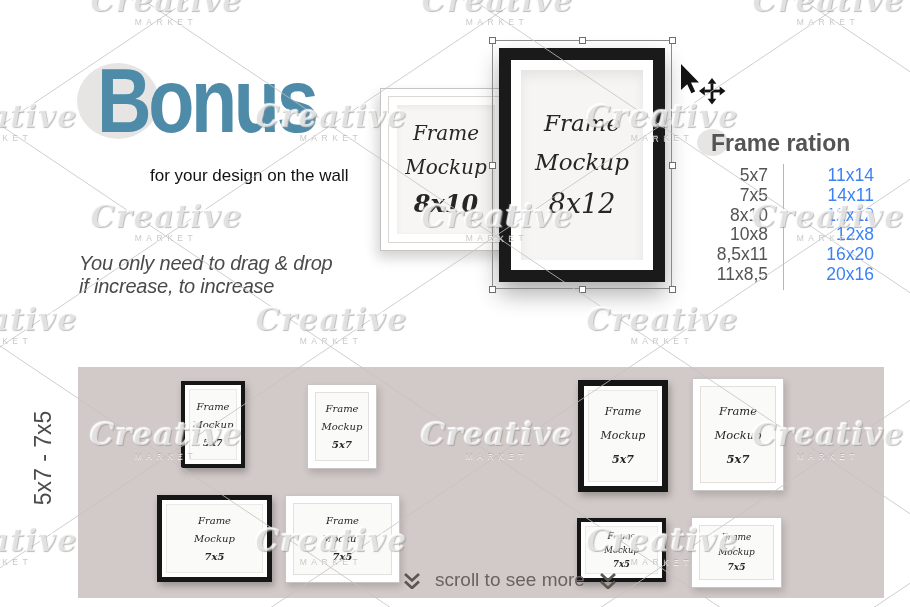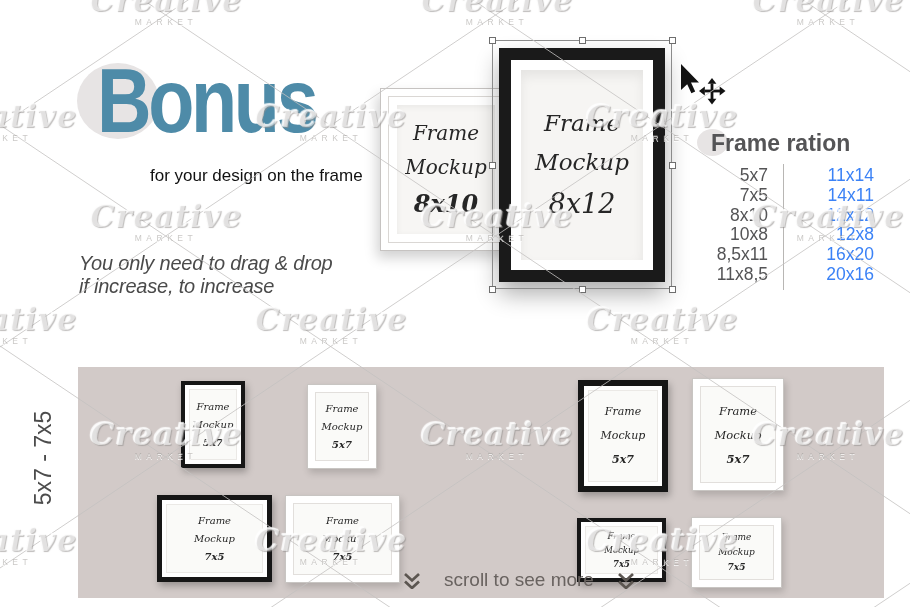--- a/index.html
+++ b/index.html
@@ -68,40 +68,40 @@
   .gframe.black { border-style:solid; border-color:#161616;
     box-shadow:2px 4px 7px rgba(0,0,0,.28); }
   .gframe.white { border:1px solid #c8c5c2; box-shadow:2px 4px 7px rgba(0,0,0,.16); }
   .gframe .paper { position:absolute; display:flex; flex-direction:column;
     align-items:center; justify-content:center; text-align:center; background:#fafaf8; }
   .gframe.black .paper { inset:4px;  border:1px solid #ebe9e6; }
   .gframe.white .paper { inset:7px;  border:1px solid #e2dfdc; }
   .gframe .s { font-weight:bold; }
 
   .scroll-hint { position:absolute; left:402px; top:568px; height:24px; z-index:2;
-    display:flex; align-items:center; gap:22px; font-size:19px; color:#696360; }
+    display:flex; align-items:center; gap:13px; font-size:19px; color:#696360; }
 
   
   .overlay { position:absolute; inset:0; z-index:40; pointer-events:none; }
   .wm { position:absolute; transform:translate(-50%,-50%); text-align:center; line-height:1; }
   .wm .word { font-family:"DejaVu Serif", serif; font-style:italic; font-weight:bold;
     font-size:31px; letter-spacing:1px; color:rgba(255,255,255,.55);
     text-shadow:1px 1px 1px rgba(148,145,143,.6), -1px -1px 1px rgba(255,255,255,.9); }
   .wm .sub { margin-top:2px; font-size:8.5px; letter-spacing:4.5px;
     color:rgba(158,155,152,.55); text-shadow:0 1px 0 rgba(255,255,255,.85); }
 </style>
 </head>
 <body>
 
 <div class="canvas">
 
   <div class="bonus-ellipse"></div>
   <div class="bonus-title" style="color: rgb(78, 139, 168);">Bonus</div>
   <div class="tagline">
-    <div>for your design on the frame</div>
+    <div>for your design on the wall</div>
   </div>
   <div class="description">
     <div>You only need to drag &amp; drop</div>
     <div>if increase, to increase</div>
   </div>
 
   <div class="white-frame">
     <div class="liner"></div>
     <div class="paper script">
       <div class="w">Frame</div>

